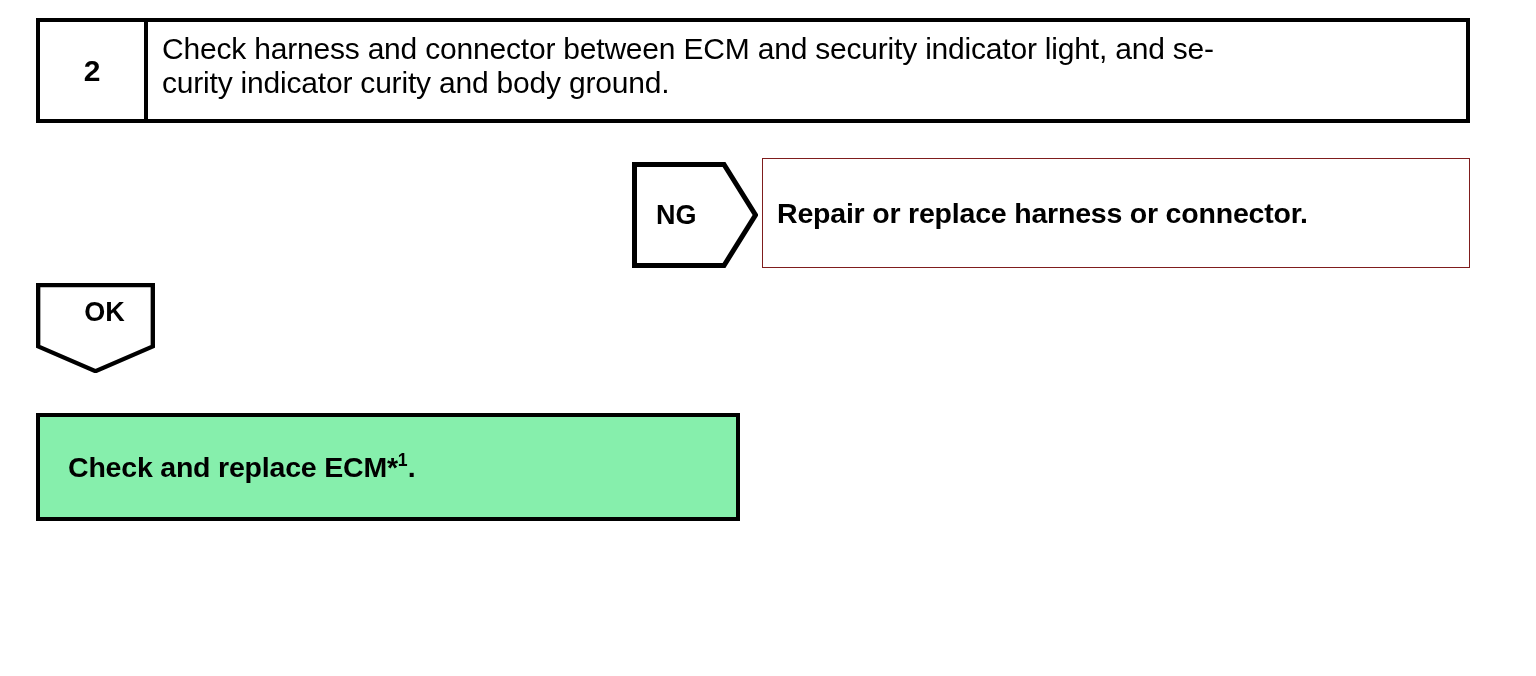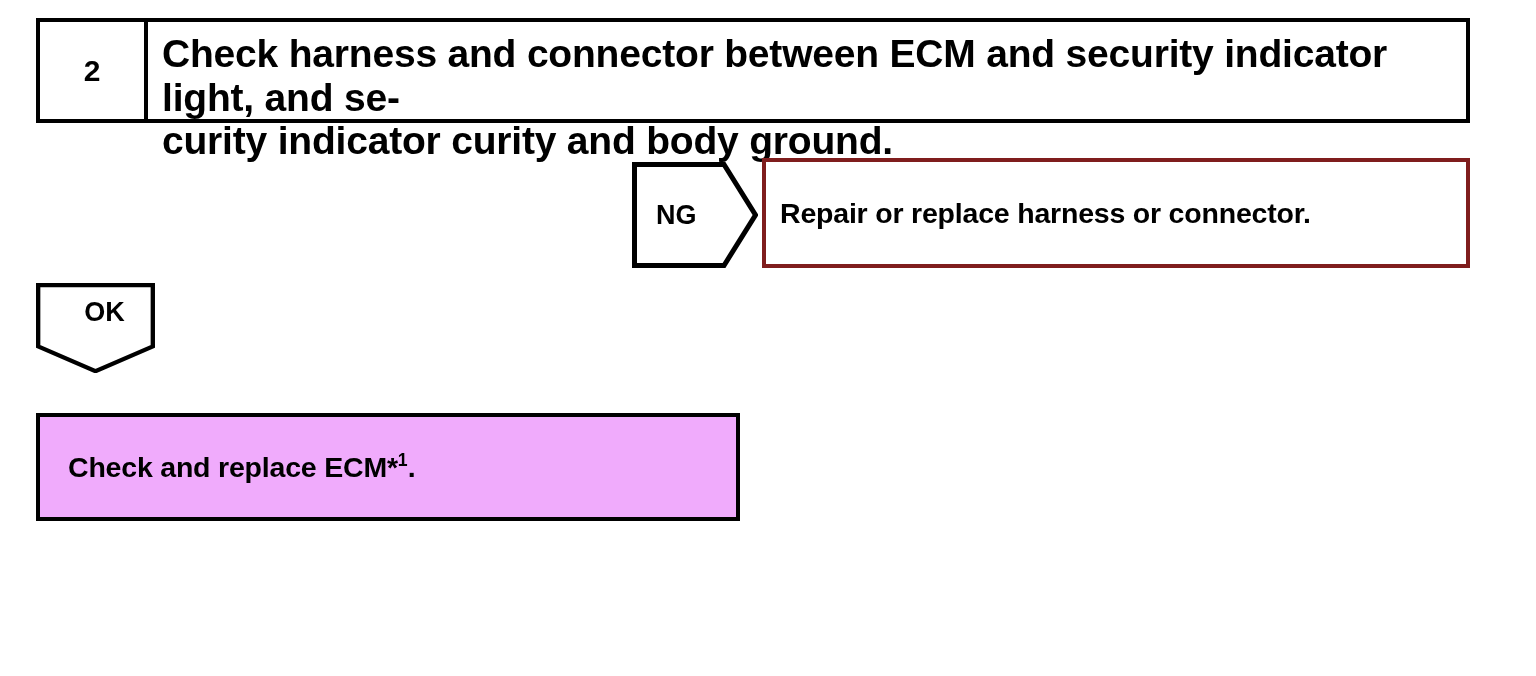--- a/index.html
+++ b/index.html
@@ -42,22 +42,22 @@
     letter-spacing: 0px;
   }
   .step-text-cell {
     flex: 1;
     display: flex;
     align-items: flex-start;
     padding: 10px 12px 0 14px;
     box-sizing: border-box;
   }
   .step-text {
-    font-size: 39px;
-    font-weight: bold;
+    font-size: 30px;
+    font-weight: normal;
     line-height: 1.12;
     letter-spacing: -0.2px;
   }
 
   
   .ng-tag {
     position: absolute;
     left: 632px;
     top: 162px;
     width: 126px;
@@ -77,21 +77,21 @@
     font-size: 27px;
     font-weight: bold;
   }
 
   .ng-result-box {
     position: absolute;
     left: 762px;
     top: 158px;
     width: 708px;
     height: 110px;
-    border: 4px solid #7f1d1d;
+    border: 1px solid #7f1d1d;
     box-sizing: border-box;
     background: #fff;
     display: flex;
     align-items: center;
     padding-left: 14px;
   }
   .ng-result-text {
     font-size: 28.5px;
     font-weight: bold;
     letter-spacing: -0.2px;
@@ -121,21 +121,21 @@
 
   
   .final-box {
     position: absolute;
     left: 36px;
     top: 413px;
     width: 704px;
     height: 108px;
     border: 4px solid #000;
     box-sizing: border-box;
-    background: #f0abfc;
+    background: #86efac;
     display: flex;
     align-items: center;
     padding-left: 28px;
   }
   .final-text {
     font-size: 28.5px;
     font-weight: bold;
     letter-spacing: -0.2px;
   }
   .sup {

